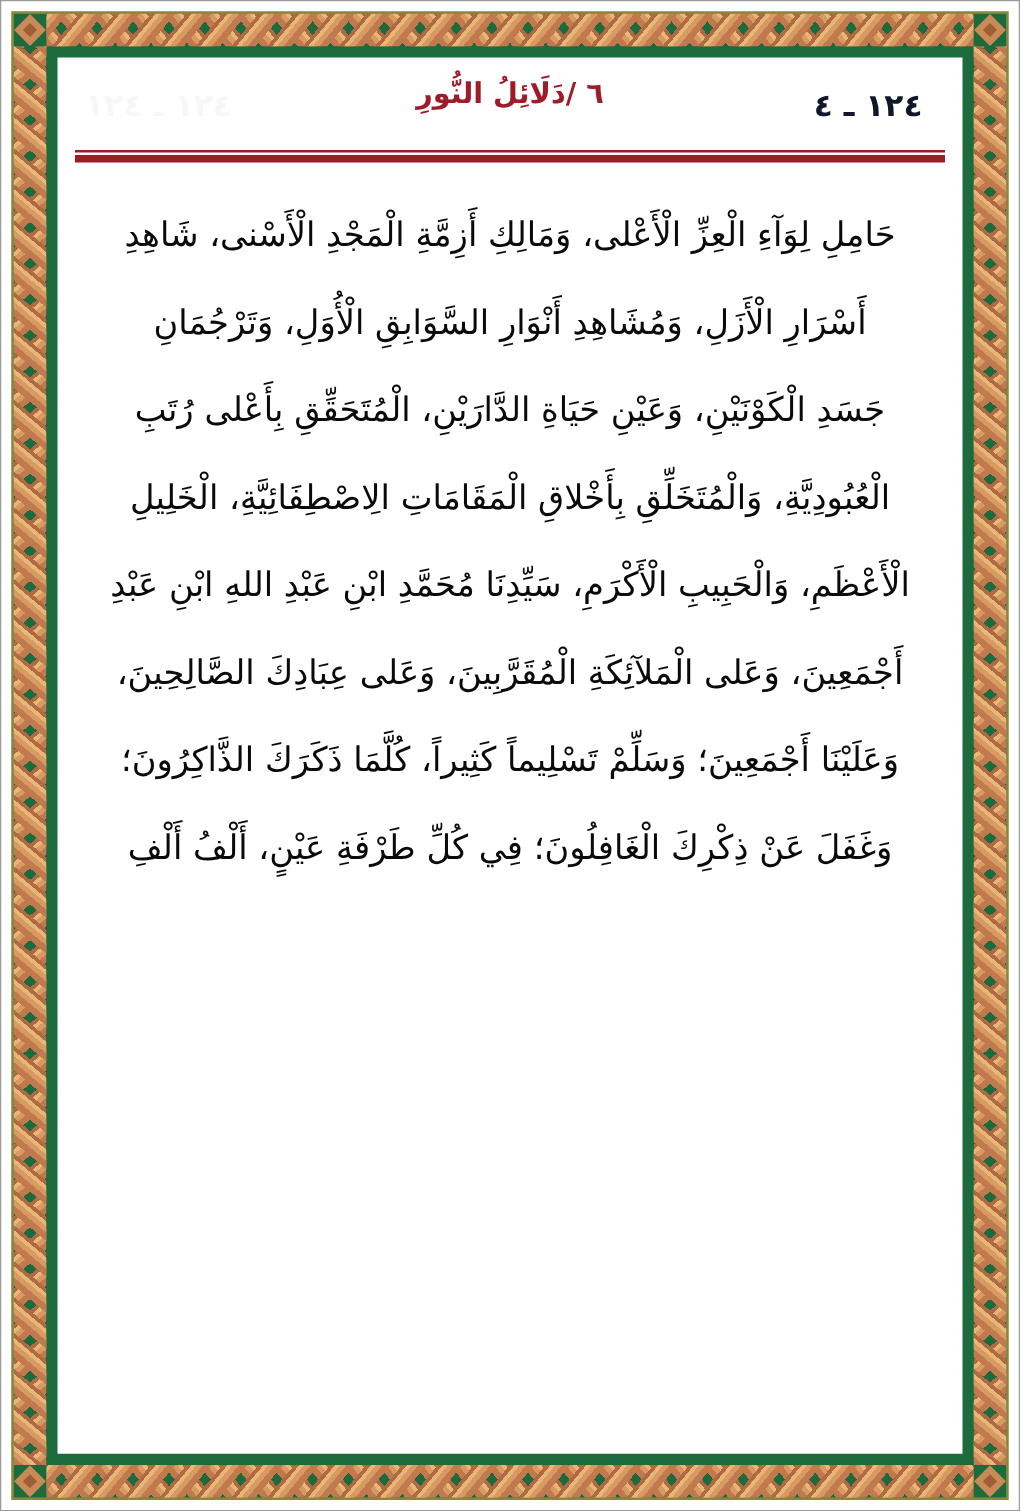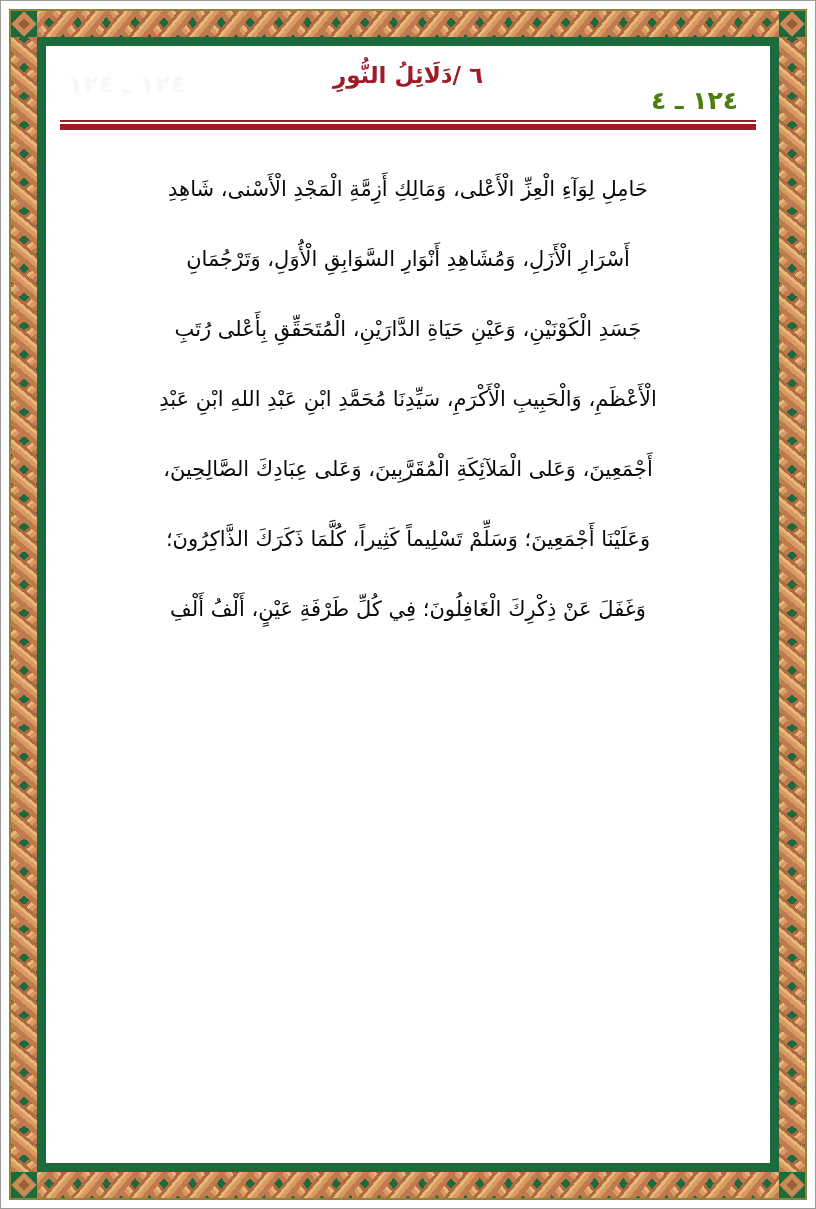--- a/index.html
+++ b/index.html
@@ -170,23 +170,23 @@
   }
 
   
   .header {
     position: relative;
     height: 74px;
     direction: rtl;
   }
   .hdr-page-no {
     position: absolute;
-    top: 40px;
+    top: 24px;
     right: 32px;
-    color: #4d7c0f;
+    color: #0f172a;
     font-size: 25px;
     font-weight: bold;
     letter-spacing: 2px;
     white-space: nowrap;
   }
   .hdr-title {
     position: absolute;
     top: 16px;
     left: 0; right: 0;
     text-align: center;
@@ -229,21 +229,21 @@
   
   .body-text {
     direction: rtl;
     text-align: center;
     margin-top: 24px;
     padding: 0 6px;
     font-family: "DejaVu Sans", "Liberation Sans", sans-serif;
     color: #050505;
   }
   .line {
-    font-size: 21px;
+    font-size: 27px;
     line-height: 70px;
     height: 70px;
     white-space: nowrap;
     color: #0a0a0a;
     letter-spacing: 0px;
   }
 </style>
 </head>
 <body>
 
@@ -279,20 +279,21 @@
 
     <div class="rule">
       <div class="thin"></div>
       <div class="thick"></div>
     </div>
 
     <div class="body-text">
       <div class="line">حَامِلِ لِوَآءِ الْعِزِّ الْأَعْلى، وَمَالِكِ أَزِمَّةِ الْمَجْدِ الْأَسْنى، شَاهِدِ</div>
       <div class="line">أَسْرَارِ الْأَزَلِ، وَمُشَاهِدِ أَنْوَارِ السَّوَابِقِ الْأُوَلِ، وَتَرْجُمَانِ</div>
       <div class="line">جَسَدِ الْكَوْنَيْنِ، وَعَيْنِ حَيَاةِ الدَّارَيْنِ، الْمُتَحَقِّقِ بِأَعْلى رُتَبِ</div>
+      <div class="line">الْعُبُودِيَّةِ، وَالْمُتَخَلِّقِ بِأَخْلاقِ الْمَقَامَاتِ الِاصْطِفَائِيَّةِ، الْخَلِيلِ</div>
       <div class="line">الْأَعْظَمِ، وَالْحَبِيبِ الْأَكْرَمِ، سَيِّدِنَا مُحَمَّدِ ابْنِ عَبْدِ اللهِ ابْنِ عَبْدِ</div>
       <div class="line">أَجْمَعِينَ، وَعَلى الْمَلآئِكَةِ الْمُقَرَّبِينَ، وَعَلى عِبَادِكَ الصَّالِحِينَ،</div>
       <div class="line">وَعَلَيْنَا أَجْمَعِينَ؛ وَسَلِّمْ تَسْلِيماً كَثِيراً، كُلَّمَا ذَكَرَكَ الذَّاكِرُونَ؛</div>
       <div class="line">وَغَفَلَ عَنْ ذِكْرِكَ الْغَافِلُونَ؛ فِي كُلِّ طَرْفَةِ عَيْنٍ، أَلْفُ أَلْفِ</div>
     </div>
 
   </div>
 </div>
 
 </body></html>

